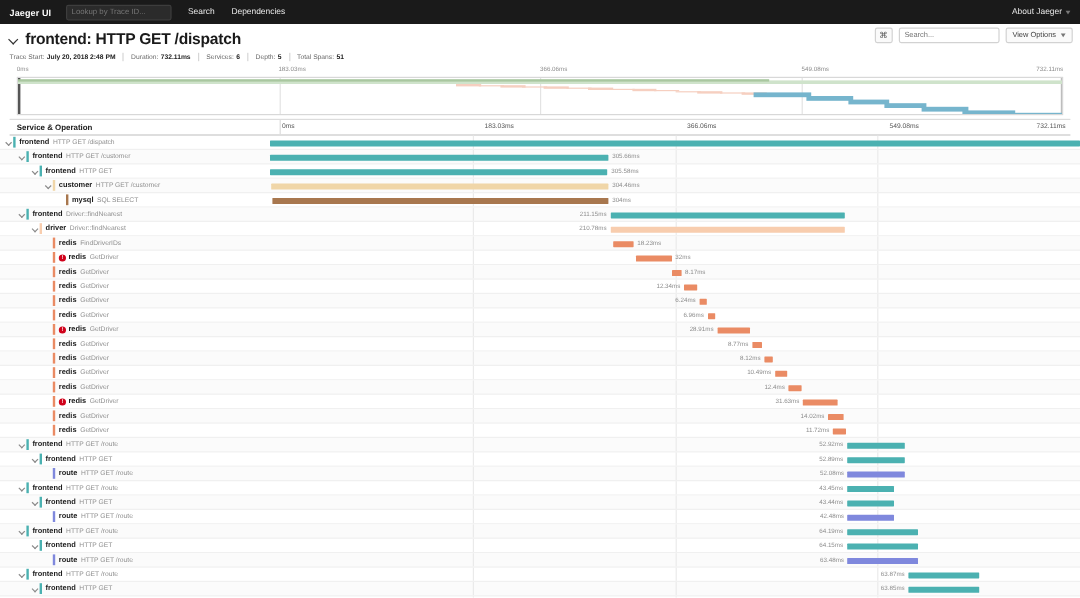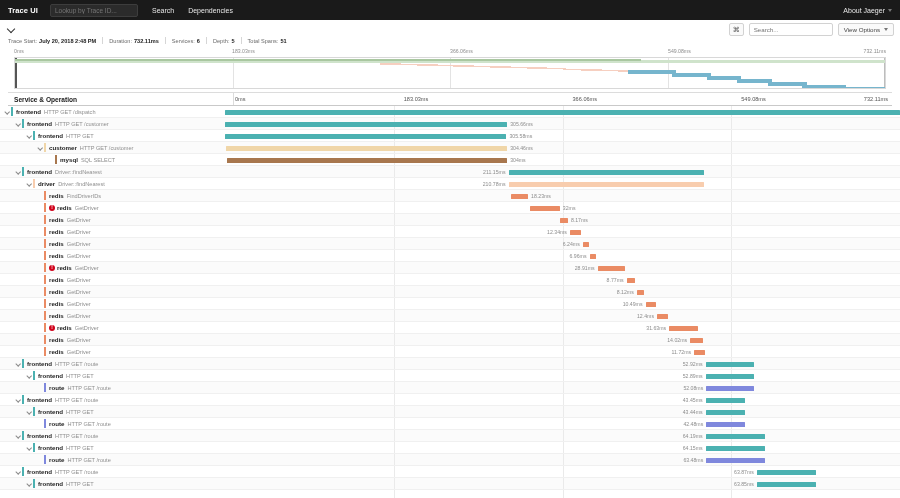--- a/index.html
+++ b/index.html
@@ -198,21 +198,21 @@
   }
   .dur {
     position: absolute; top: 2.5px;
     font-size: 5.2px; color: #8d8d8d; white-space: nowrap;
   }
 </style>
 </head>
 <body>
 
 <div class="topnav">
-  <span class="brand">Trace UI</span>
+  <span class="brand">Jaeger UI</span>
   <input class="lookup" placeholder="Lookup by Trace ID..." style="">
   <a class="navlink" href="#">Search</a>
   <a class="navlink" href="#">Dependencies</a>
   <span class="nav-spacer"></span>
   <span class="about">
     <span>About Jaeger</span>
     <span class="caret-sm"></span>
   </span>
 </div>
 
@@ -222,20 +222,21 @@
     <div class="kbd-btn">⌘</div>
     <input class="search-box" placeholder="Search..." style="">
     <div class="viewopts">
       <span>View Options</span>
       <span class="caret-sm"></span>
     </div>
   </div>
 
   <div class="title-row">
     <span class="chev"></span>
+    <span class="trace-title">frontend: HTTP GET /dispatch</span>
   </div>
 
   <div class="meta-row" id="meta-row">
       <span class="meta-item">
         <span>Trace Start:</span>
         <b>July 20, 2018 2:48 PM</b>
       </span>
       <span class="meta-sep"></span>
       <span class="meta-item">
         <span>Duration:</span>

